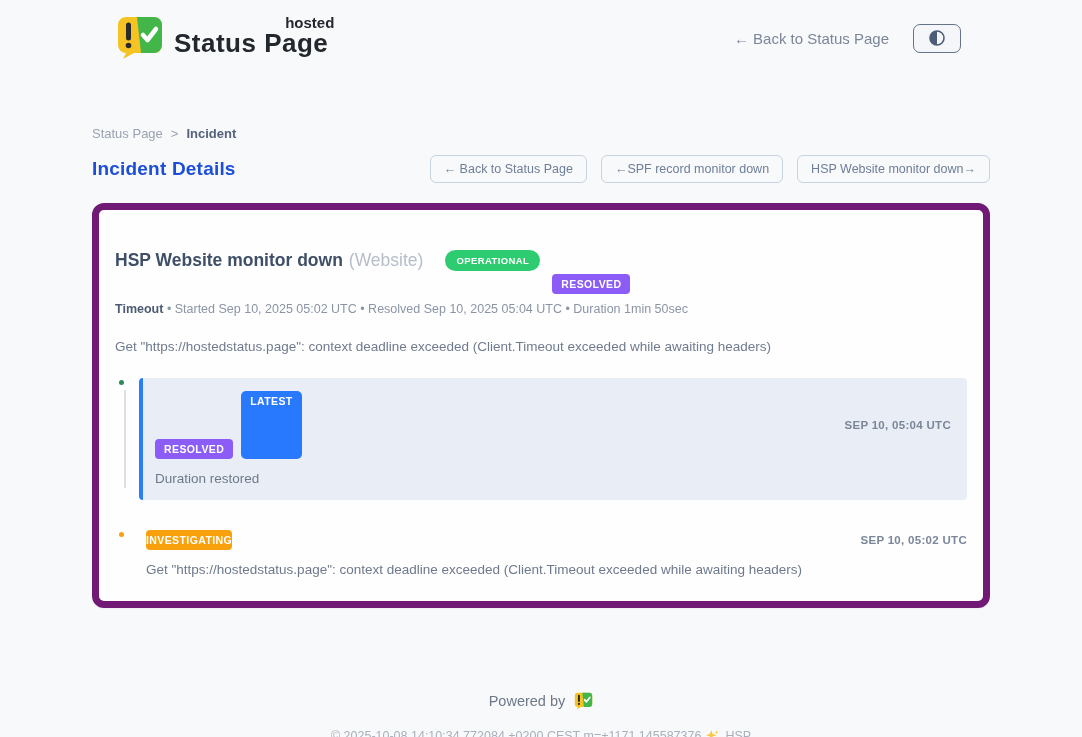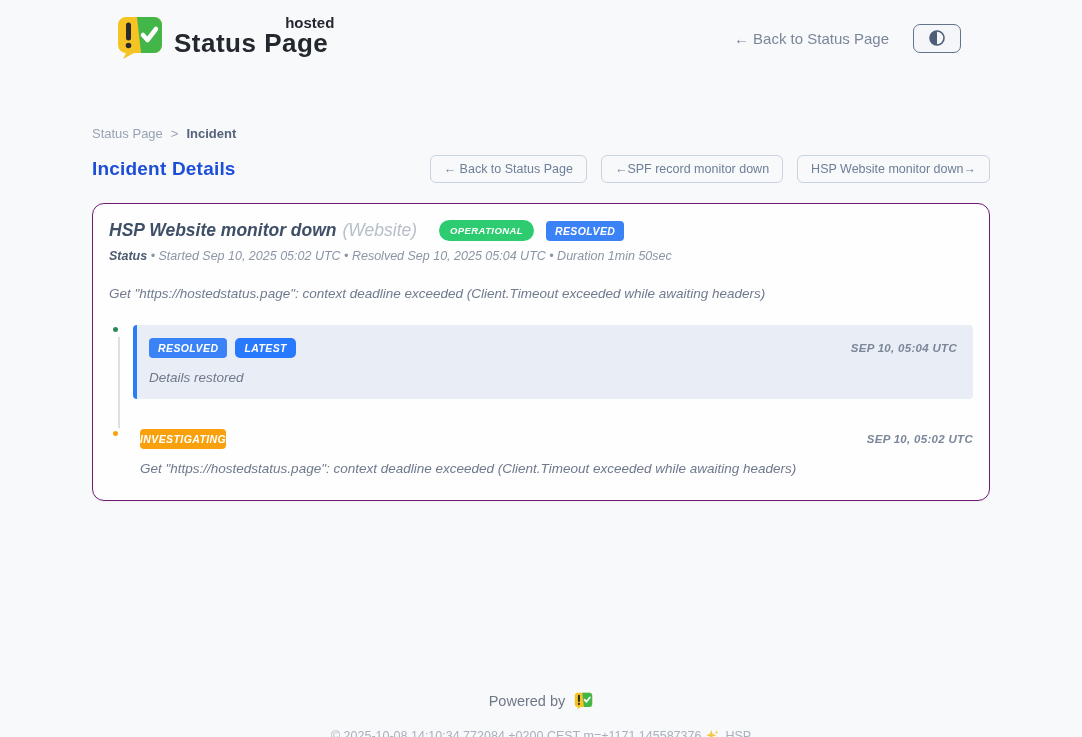--- a/index.html
+++ b/index.html
@@ -51,35 +51,34 @@
     border-radius:6px;
     padding:6px 13px;
     cursor:pointer;
     white-space:nowrap;
   }
 
   
   .card {
     margin-top:20px;
     background:#fefefe;
-    border:1px solid #701a75;
+    border:7px solid #701a75;
     border-radius:12px;
     padding:16px 16px 24px 16px;
     box-shadow:0 1px 2px rgba(16,24,40,.04);
-    font-style:italic;
   }
   .card-title-row { display:flex; align-items:center; }
   .card-title { font-size:17.5px; font-weight:700; color:#3f4f68; }
   .card-component { font-size:17.5px; font-weight:400; color:#b6bec9; margin-left:6px; }
   .badge {
     display:inline-block; color:#fff; font-weight:700;
     letter-spacing:.4px; white-space:nowrap;
   }
   .badge-operational { background:#2ecc71; font-size:9.5px; padding:5px 11px; border-radius:999px; margin-left:22px; }
-  .badge-resolved    { background:#3b82f6; font-size:10.5px; padding:4px 9px; border-radius:4px; }
+  .badge-resolved    { background:#8b5cf6; font-size:10.5px; padding:4px 9px; border-radius:4px;margin-top:48px; }
   .badge-latest      { background:#2979ff; font-size:10.5px; padding:4px 9px; border-radius:5px; }
   .badge-investigating{ background:#f9a10c; font-size:10.5px; padding:4px 0; border-radius:4px; }
   .card-title-row .badge-resolved { margin-left:12px; }
 
   .meta { margin-top:8px; font-size:12.5px; color:#8b95a5; }
   .meta .meta-component { font-weight:700; color:#4c5b72; }
   .description { margin-top:23px; font-size:13.5px; color:#707b8e; }
 
   
   .timeline { margin-top:24px; position:relative; }
@@ -166,42 +165,42 @@
 
   <section class="card">
     <div class="card-title-row">
       <span class="card-title">HSP Website monitor down</span>
       <span class="card-component">(Website)</span>
       <span class="badge badge-operational">OPERATIONAL</span>
       <span class="badge badge-resolved">RESOLVED</span>
     </div>
 
     <div class="meta">
-      <span class="meta-component">Status</span>
+      <span class="meta-component">Timeout</span>
       <span class="meta-rest">• Started Sep 10, 2025 05:02 UTC • Resolved Sep 10, 2025 05:04 UTC • Duration 1min 50sec</span>
     </div>
 
     <p class="description">Get "https://hostedstatus.page": context deadline exceeded (Client.Timeout exceeded while awaiting headers)</p>
 
     <div class="timeline">
       <div class="tl-connector"></div>
 
       <div class="tl-entry highlighted">
         <div class="tl-dot-col">
           <span class="tl-dot dot-green"></span>
         </div>
         <div class="tl-content">
           <div class="tl-head">
             <div class="tl-badges">
               <span class="badge badge-resolved">RESOLVED</span>
               <span class="badge badge-latest">LATEST</span>
             </div>
             <span class="tl-time">SEP 10, 05:04 UTC</span>
           </div>
-          <div class="tl-message">Details restored</div>
+          <div class="tl-message">Duration restored</div>
         </div>
       </div>
 
       <div class="tl-entry">
         <div class="tl-dot-col">
           <span class="tl-dot dot-orange"></span>
         </div>
         <div class="tl-content">
           <div class="tl-head">
             <div class="tl-badges">

